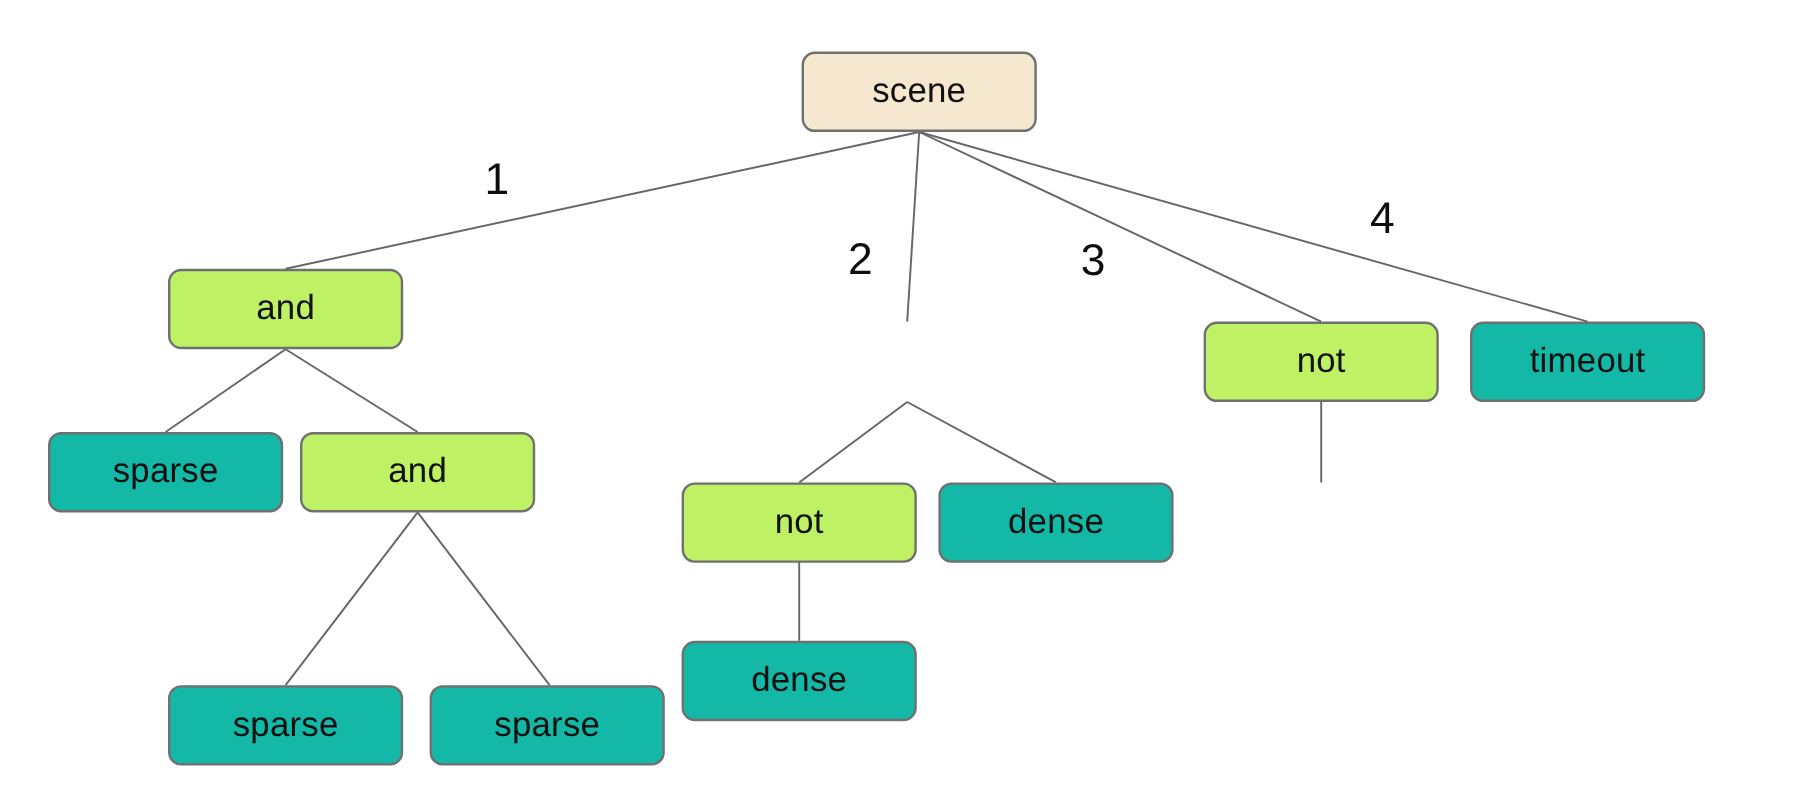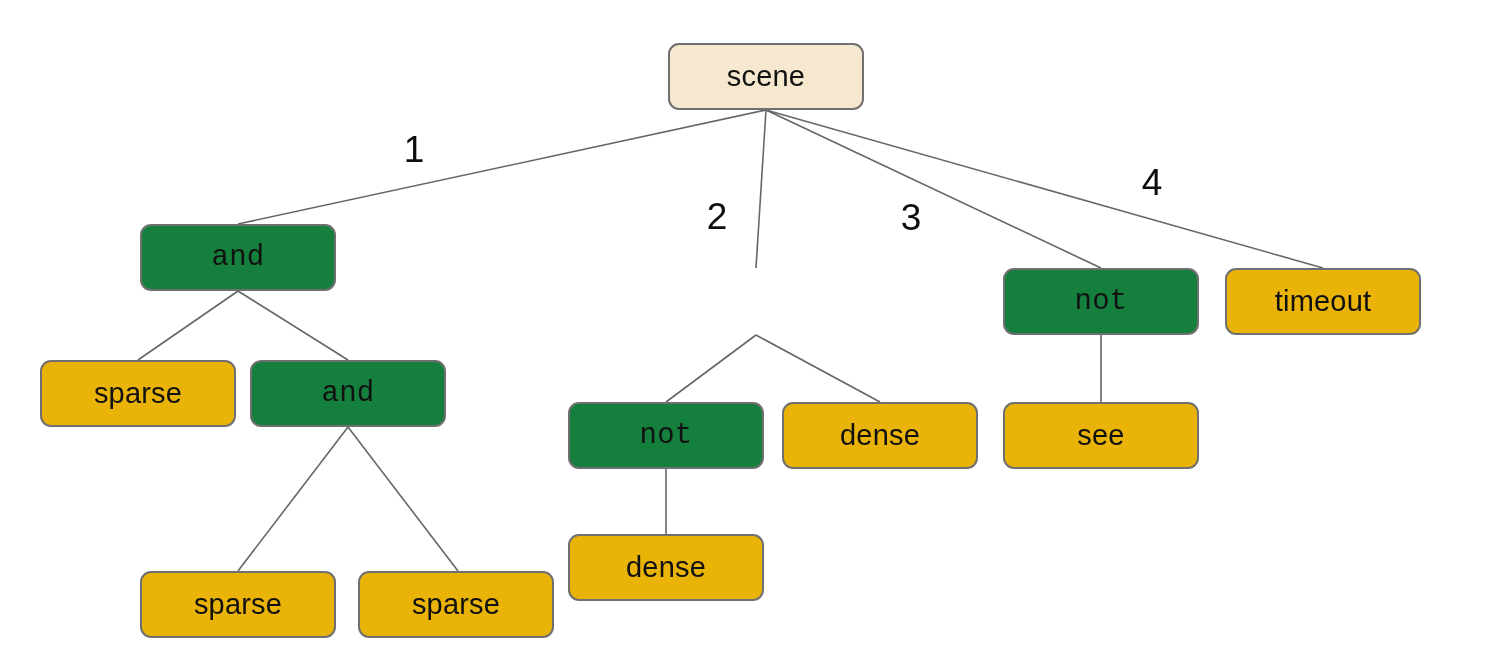--- a/index.html
+++ b/index.html
@@ -37,22 +37,22 @@
     border-radius: 11px;
     display: flex;
     align-items: center;
     justify-content: center;
     font-size: 29px;
     color: #111111;
     letter-spacing: 0.2px;
     cursor: default;
   }
   .node.tan  { background: #f6e8ce; }
-  .node.pink { background: #15803d; font-family: Liberation Mono, monospace; }
-  .node.blue { background: #eab308; }
+  .node.pink { background: #bef264; }
+  .node.blue { background: #14b8a6; }
   .edge-label {
     position: absolute;
     transform: translate(-50%, -50%);
     font-size: 37px;
     color: #0d0d0d;
     line-height: 1;
     user-select: none;
   }
 </style>
 </head>
@@ -83,19 +83,18 @@
   <div class="node tan" style="left:668px;  top:43px">scene</div>
 
   <div class="node pink" style="left:140px;  top:224px">and</div>
   <div class="node pink" style="left:1003px; top:268px">not</div>
   <div class="node blue" style="left:1225px; top:268px">timeout</div>
 
   <div class="node blue" style="left:40px;   top:360px">sparse</div>
   <div class="node pink" style="left:250px;  top:360px">and</div>
   <div class="node pink" style="left:568px;  top:402px">not</div>
   <div class="node blue" style="left:782px;  top:402px">dense</div>
-  <div class="node blue" style="left:1003px; top:402px">see</div>
 
   <div class="node blue" style="left:568px;  top:534px">dense</div>
   <div class="node blue" style="left:140px;  top:571px">sparse</div>
   <div class="node blue" style="left:358px;  top:571px">sparse</div>
 
 </div>
 
 </body></html>

